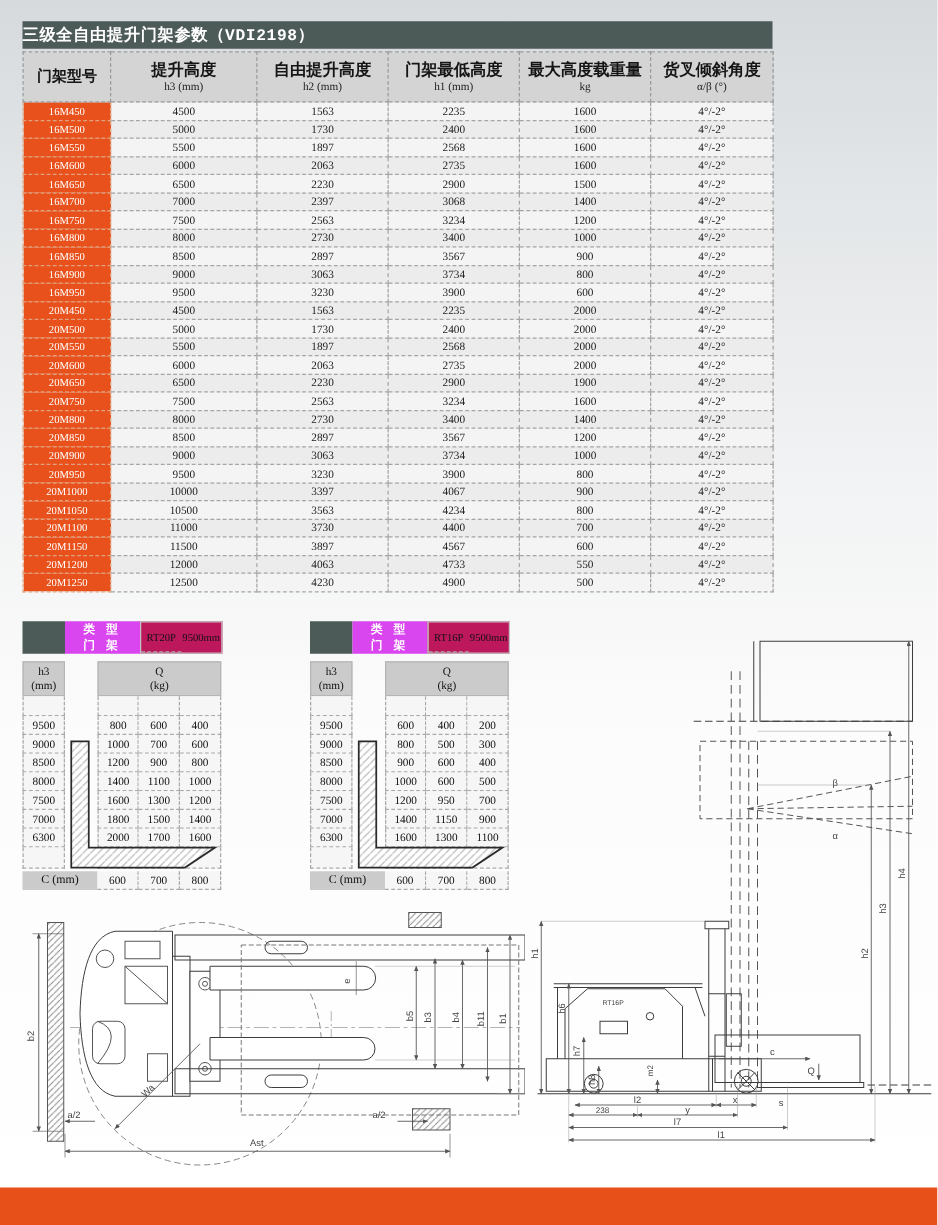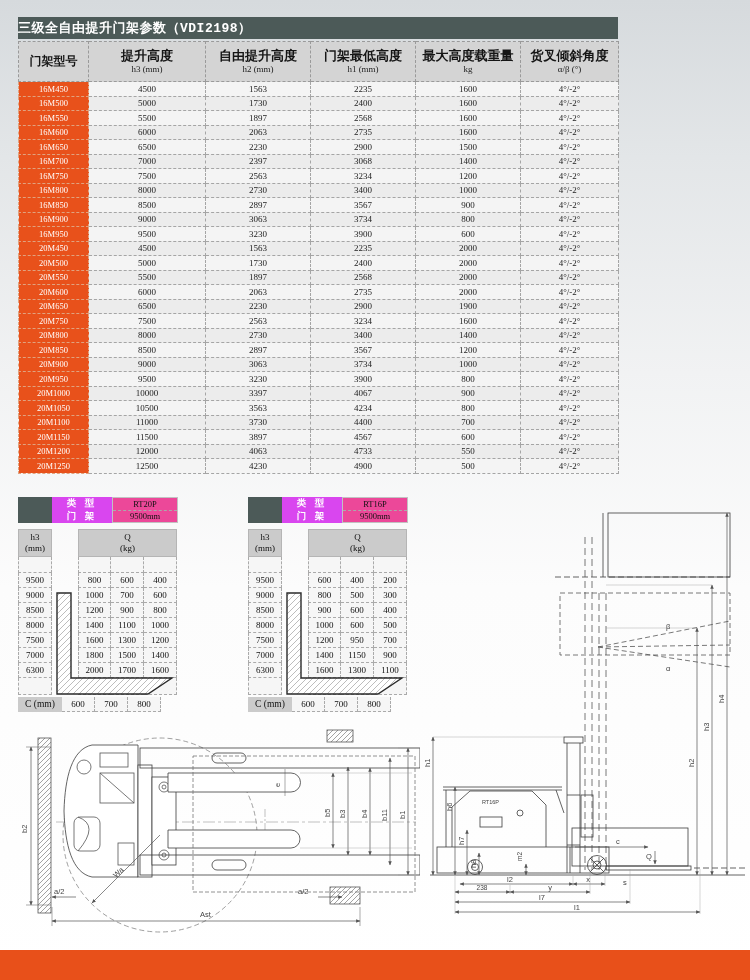--- a/index.html
+++ b/index.html
@@ -26,40 +26,40 @@
   }
   table.main tbody tr:nth-child(even) td{background:#ececec;}
   table.main tbody tr td.model{background:#E8511B;color:#fff;font-size:8.5px;border-color:#e0a27f;}
   
   .cap{position:absolute;top:497px;width:160px;height:218px;font-family:"Liberation Serif",serif;}
   .cap .head{display:flex;height:26px;}
   .cap .head .dark{width:34px;background:#4C5A58;}
   .cap .head .org{width:60px;background:#d946ef;color:#fff;font-family:"Liberation Sans",sans-serif;
       font-weight:bold;font-size:9.5px;display:flex;flex-direction:column;}
   .cap .head .org div{flex:1;display:flex;align-items:center;justify-content:center;letter-spacing:3px;}
-  .cap .head .val{width:66px;background:#ec4899;display:flex;flex-direction:column;border:1px solid #c2c2c2;box-sizing:border-box;}
+  .cap .head .val{width:66px;background:#be185d;display:flex;flex-direction:row;border:1px solid #c2c2c2;box-sizing:border-box;}
   .cap .head .val div{flex:1;display:flex;align-items:center;justify-content:center;font-size:8.5px;color:#111;}
   .cap .head .val div:first-child{border-bottom:1px dashed #aaa;}
   .cap .grid{display:flex;margin-top:6px;}
   .cap .h3col{width:34px;}
   .cap .hd{height:28px;background:#cbcbcb;text-align:center;font-size:9px;color:#111;
       display:flex;flex-direction:column;justify-content:center;line-height:1.2;border:1px solid #b5b5b5;box-sizing:border-box;}
   .cap .h3col .cell{height:15px;line-height:15px;background:#f6f6f6;text-align:center;font-size:9px;color:#111;
       border-left:1px dashed #aaa;border-right:1px dashed #aaa;border-bottom:1px dashed #aaa;box-sizing:border-box;}
   .cap .h3col .cell.empty{height:16px;}
   .cap .h3col .cell.spacer{height:17px;}
   .cap .qcol{margin-left:26px;width:99px;}
   .cap .qrow{display:flex;height:15px;}
   .cap .qrow.empty{height:16px;}
   .cap .qrow.spacer{height:17px;}
   .cap .qcell{width:33px;line-height:15px;background:#f6f6f6;text-align:center;font-size:9px;color:#111;
       border-right:1px dashed #aaa;border-bottom:1px dashed #aaa;box-sizing:border-box;}
   .cap .qrow .qcell:first-child{border-left:1px dashed #aaa;}
   .cap .foot{display:flex;margin-top:2px;height:15px;}
-  .cap .foot .lbl{width:44px;background:#cbcbcb;font-size:9.5px;color:#111;text-align:center;line-height:15px;}
+  .cap .foot .lbl{width:60px;background:#cbcbcb;font-size:9.5px;color:#111;text-align:center;line-height:15px;}
   .cap .foot .qcell{line-height:15px;}
   .cap svg.fork{position:absolute;left:0;top:0;pointer-events:none;}
   
   svg.draw{position:absolute;}
   svg.draw text{font-family:"Liberation Sans",sans-serif;font-size:7.5px;fill:#444;}
   
   .footer{position:absolute;left:0;top:950px;width:750px;height:30px;background:#E8501A;}
 </style>
 </head>
 <body>

